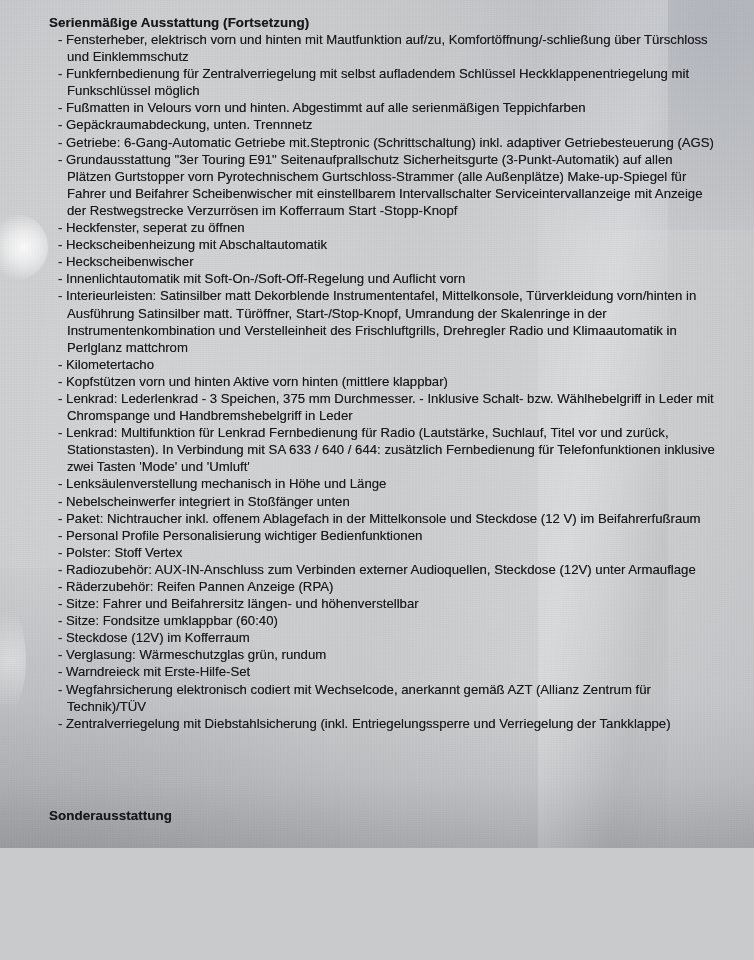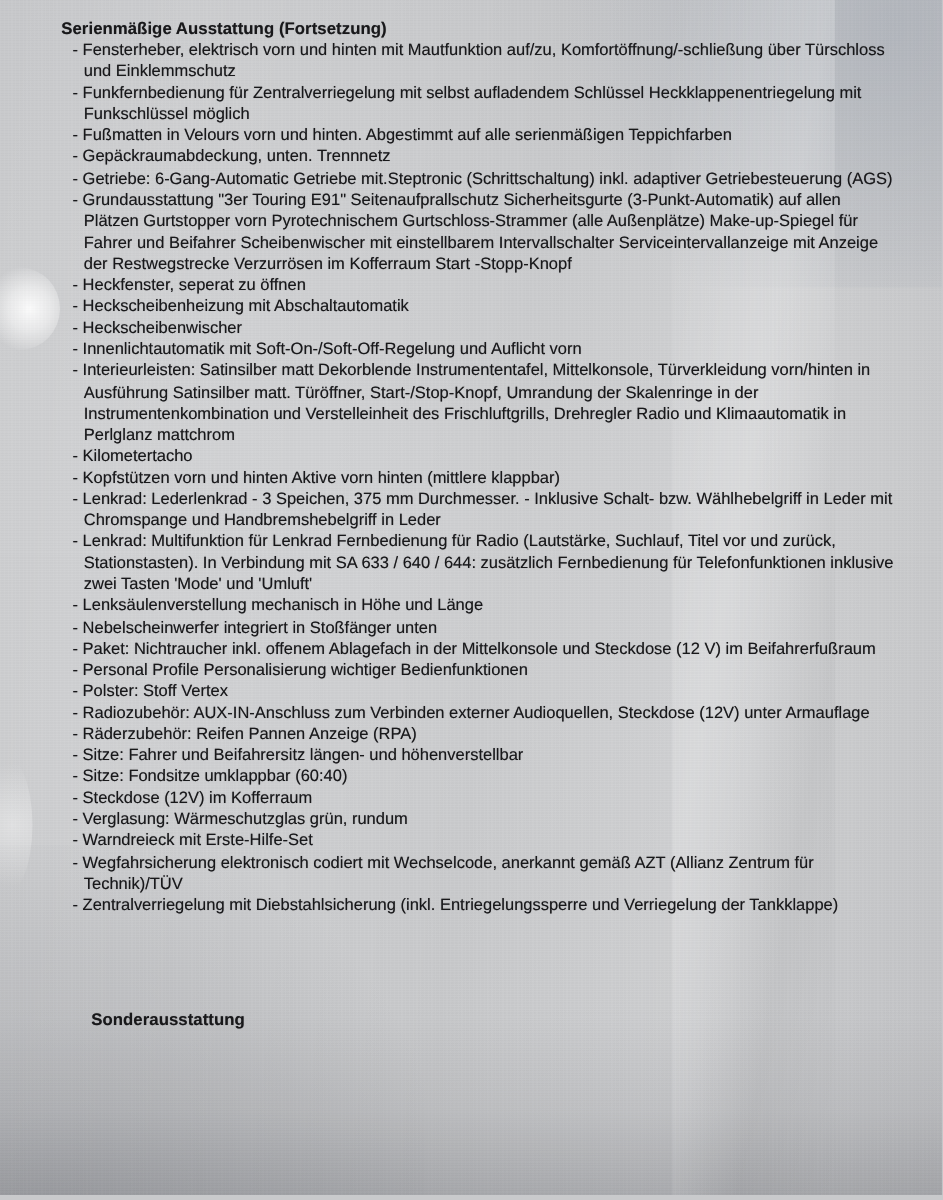--- a/index.html
+++ b/index.html
@@ -12,21 +12,21 @@
     height: 960px;
     overflow: hidden;
     font-family: "Liberation Sans", sans-serif;
     background: #c9cacc;
   }
 
   
   #page {
     position: relative;
     width: 754px;
-    height: 956px;
+    height: 848px;
     overflow: hidden;
     background:
       
       linear-gradient(97deg,
         rgba(255,255,255,0.00)   0%,
         rgba(255,255,255,0.06)  18%,
         rgba(255,255,255,0.00)  34%,
         rgba(0,0,0,0.018)       52%,
         rgba(255,255,255,0.05)  72%,
         rgba(0,0,0,0.020)      100%),
@@ -140,21 +140,21 @@
 
   .heading {
     position: absolute;
     left: 49px;
     font-weight: bold;
     font-size: 13.4px;
     letter-spacing: 0.05px;
     white-space: nowrap;
   }
   #heading-main   { top: 14px; }
-  #heading-sonder { top: 890px; margin-left: 24px; }
+  #heading-sonder { top: 890px; }
 
   .bullet-list {
     position: absolute;
     left: 10px; top: 31px;
     width: 754px;
     margin: 0; padding: 0;
     list-style: none;
   }
   .bullet-item {
     position: relative;

